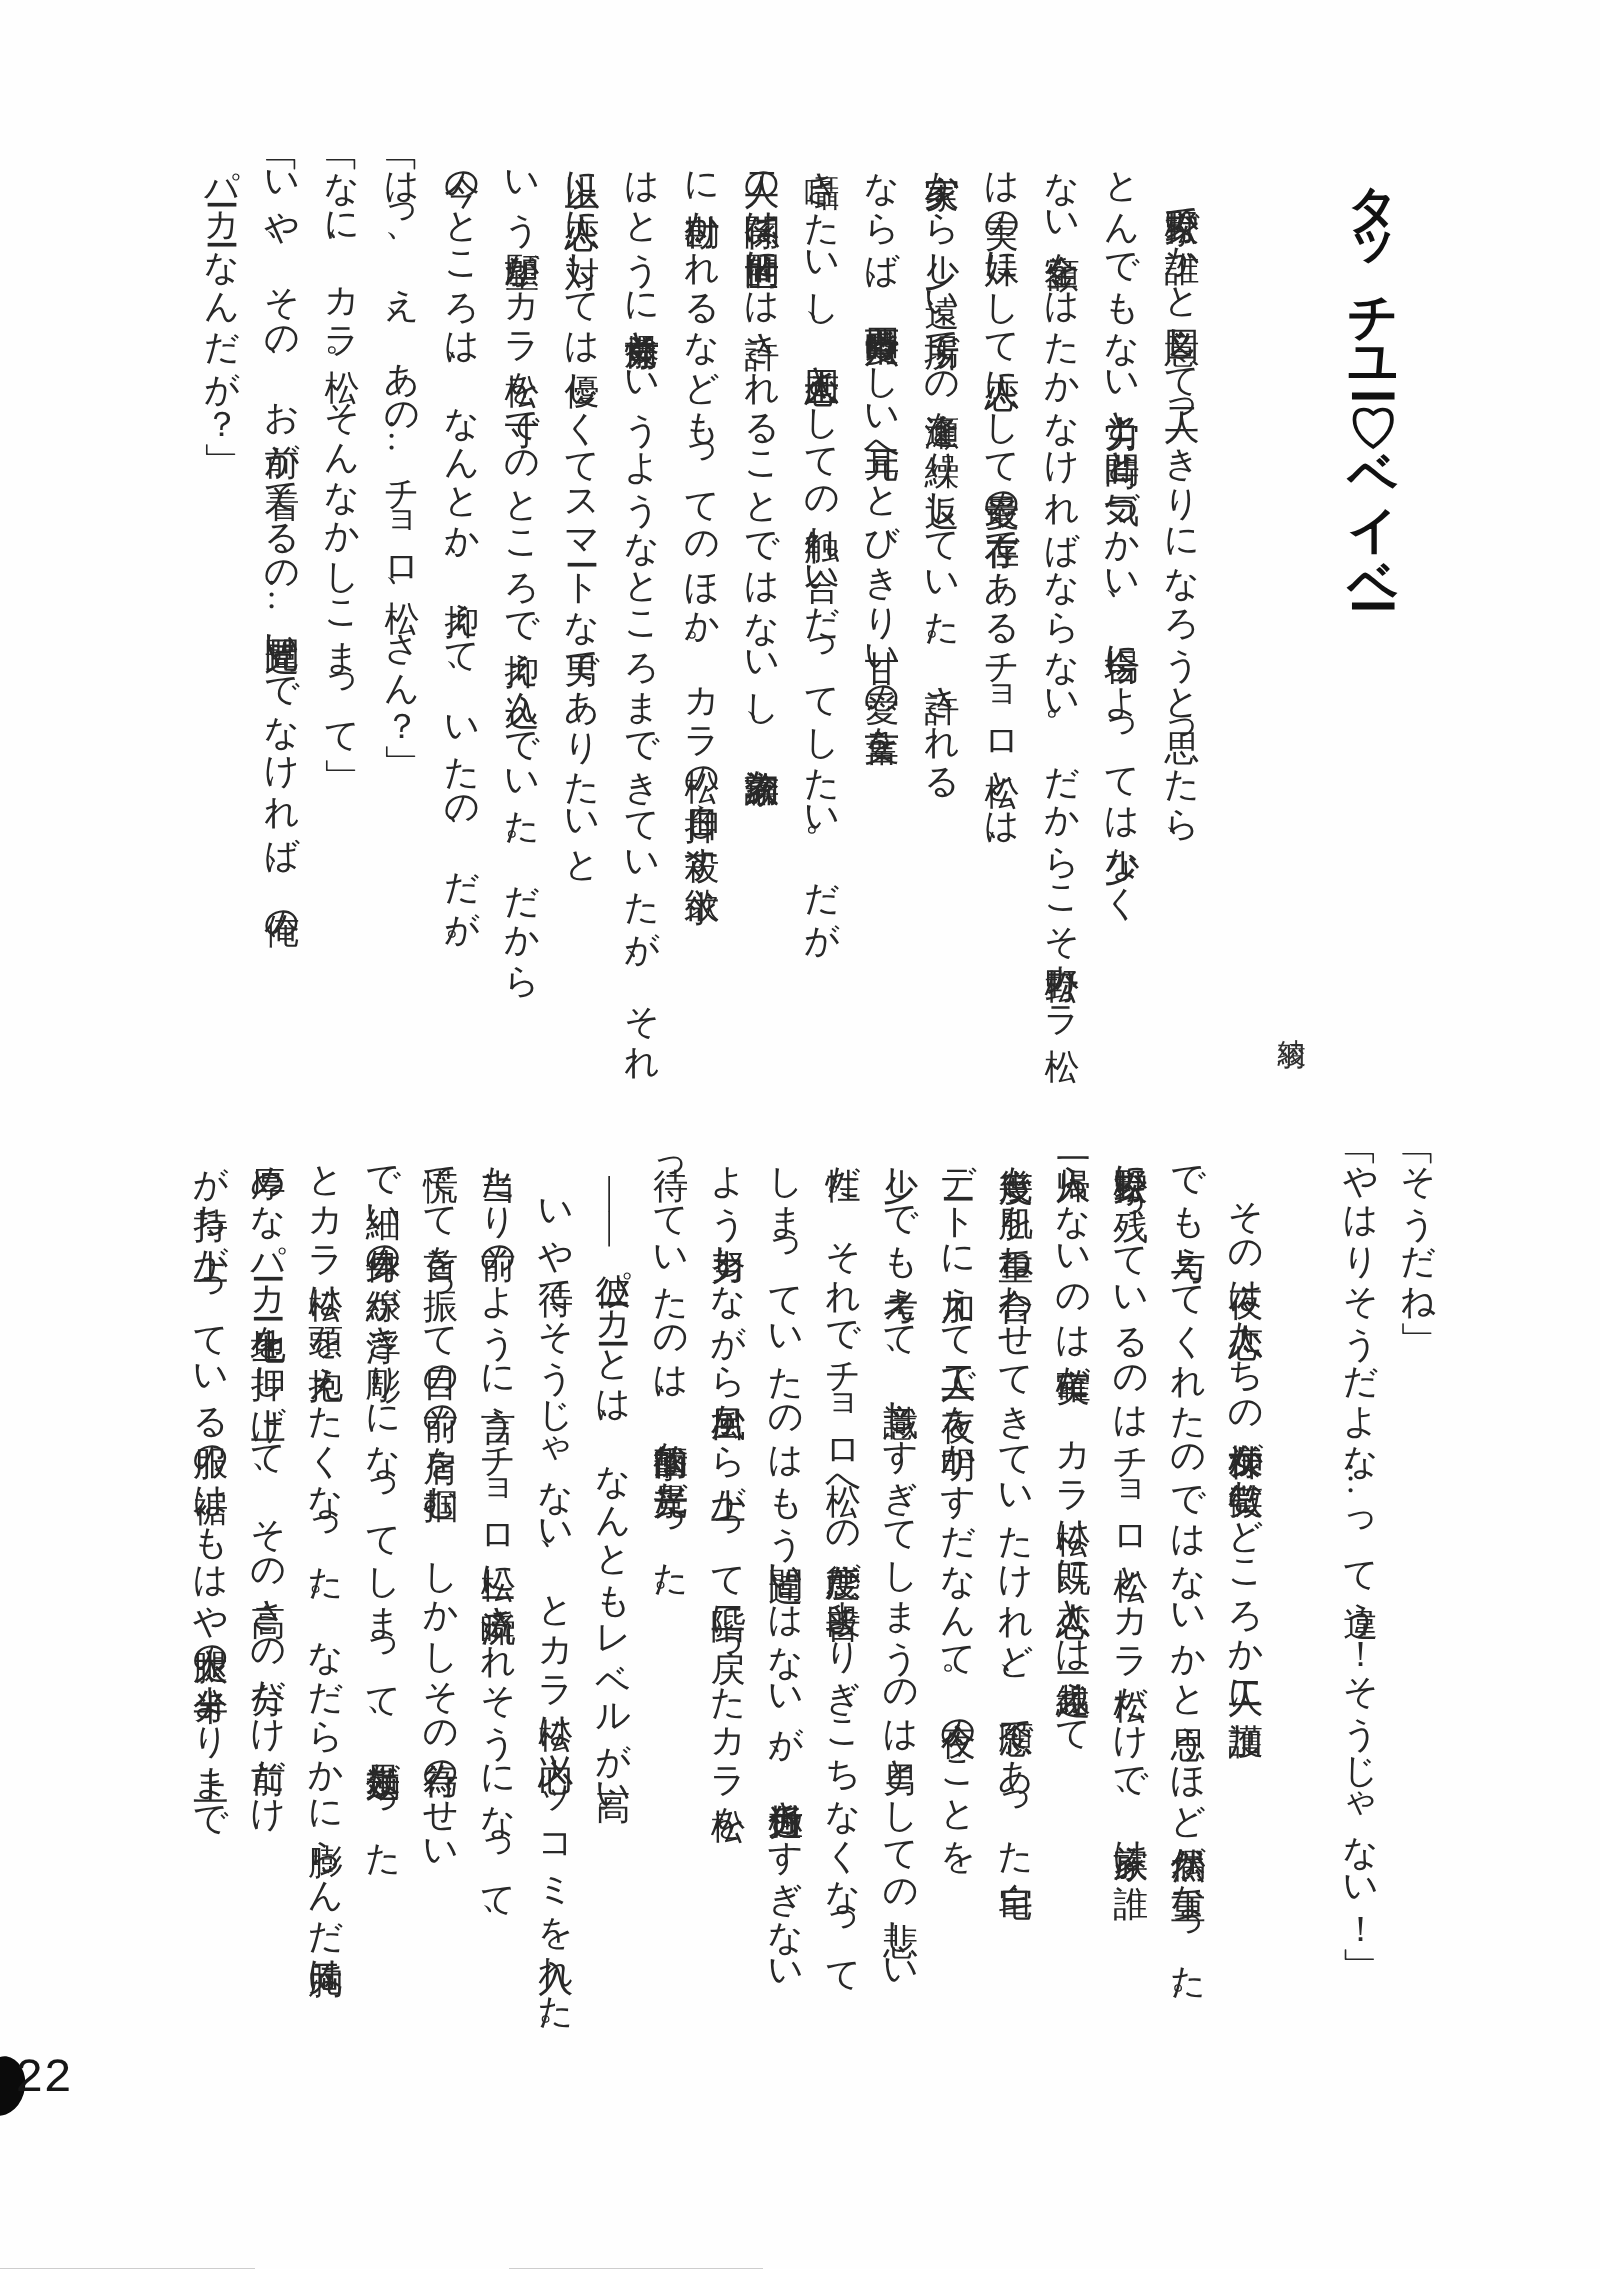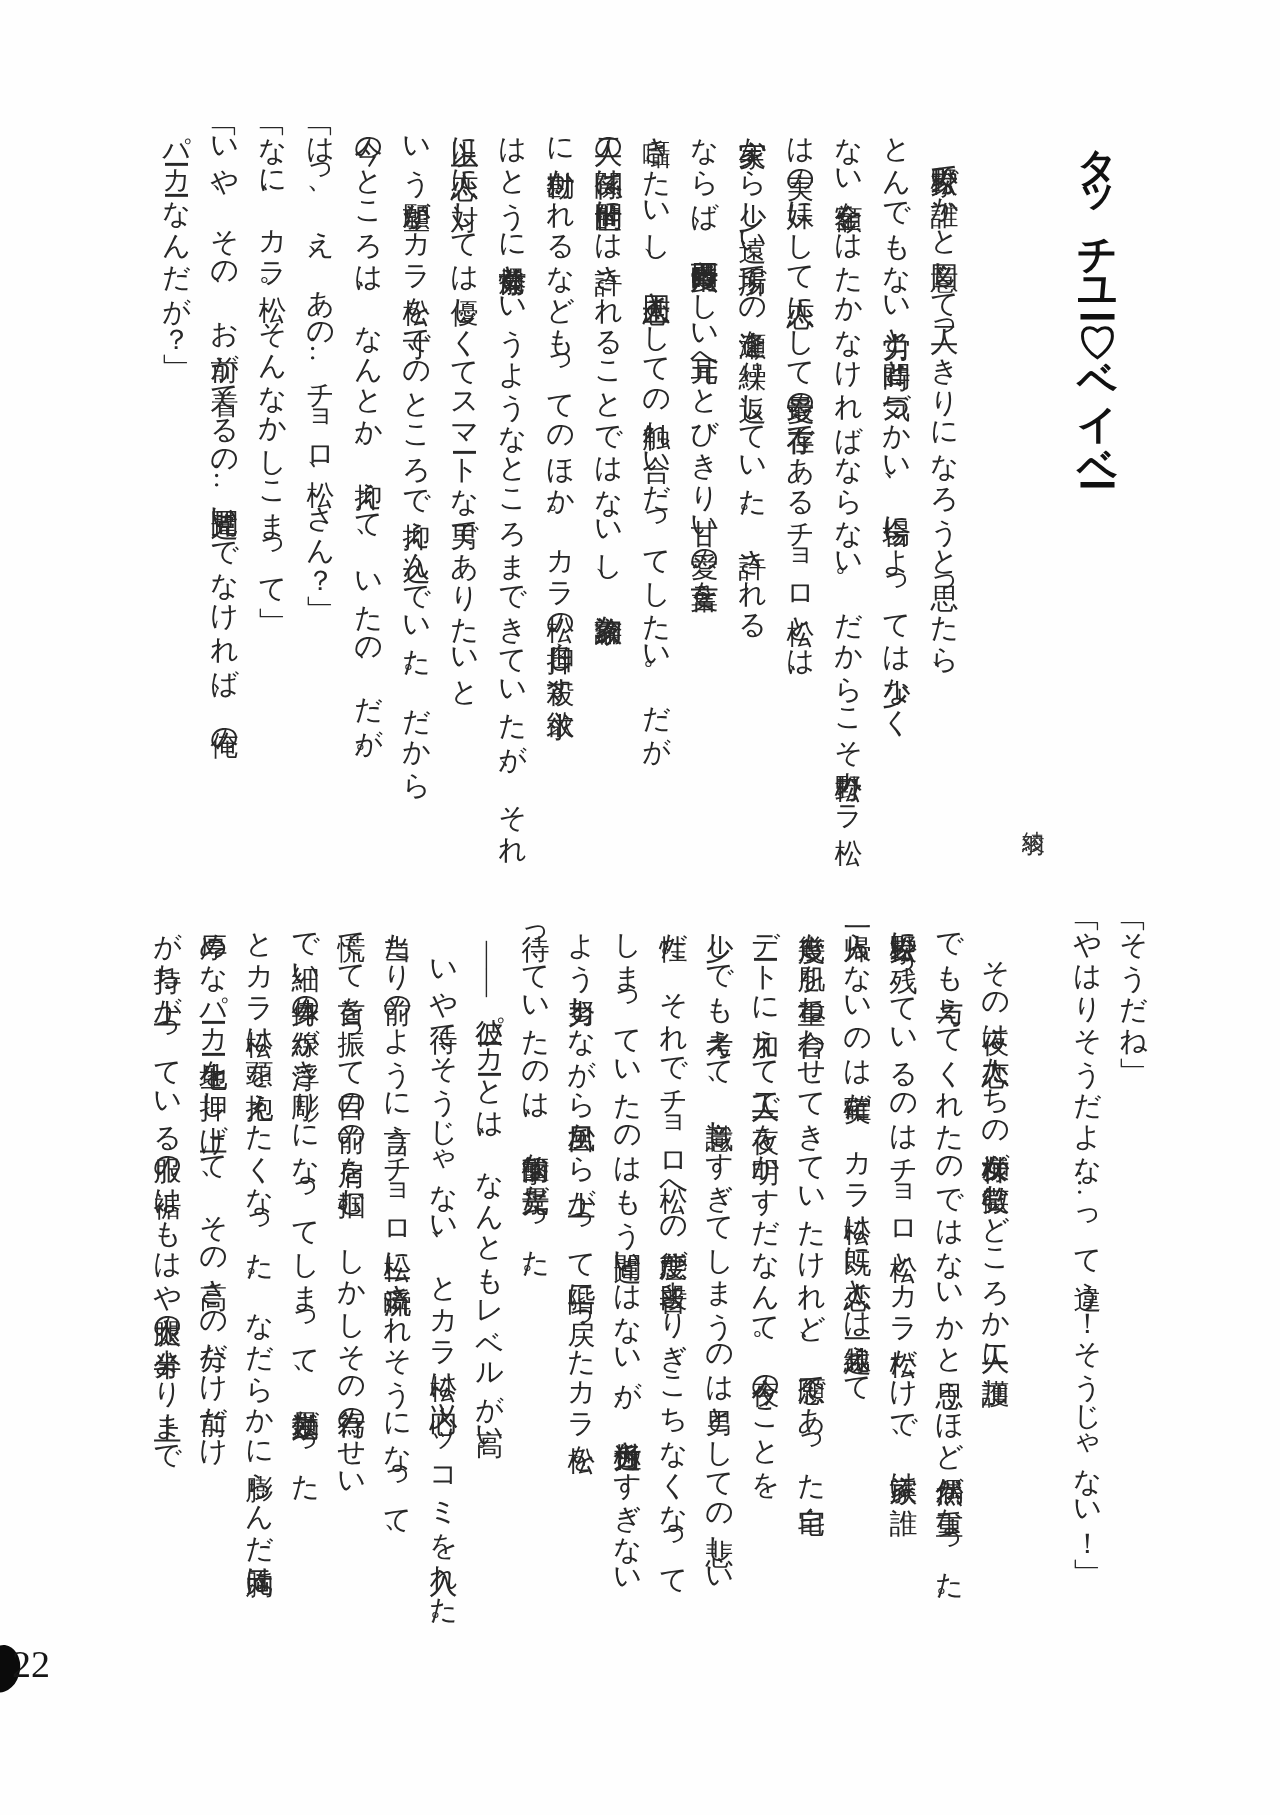--- a/index.html
+++ b/index.html
@@ -54,21 +54,21 @@
   }
   .top-block { top: 118px; right: 322px; height: 800px; }
   .top-block p { margin-left: 20px; }
   .bottom-block { top: 913px; right: 133px; height: 800px; }
   .bottom-block p { margin-left: 18px; }
   .blank-col { width: 28px; }
   .page-number {
     position: absolute;
     left: 12px;
     top: 1645px;
-    font-family: Liberation Serif, serif;
+    font-family: Liberation Mono, monospace;
     font-size: 38px;
     font-weight: 400;
     line-height: 1;
     color: #161616;
   }
   .ink-blob {
     position: absolute;
     left: -14px;
     top: 1645px;
     width: 34px;

